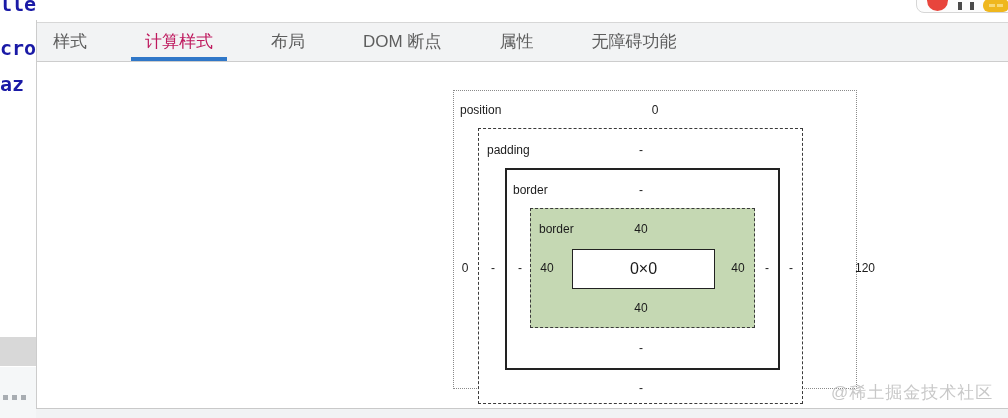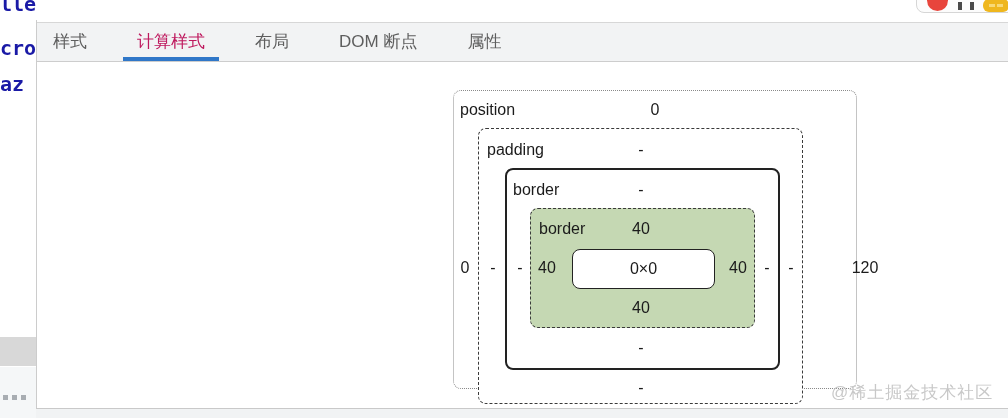--- a/index.html
+++ b/index.html
@@ -34,44 +34,44 @@
   .yellow-badge {
     position:absolute; left:66px; top:12px; width:26px; height:13px;
     border-radius:6px; background:#efb71e; display:flex; align-items:center; justify-content:center; gap:2px;
   }
   .yellow-badge i { width:6px; height:3px; background:#f7d977; display:block; }
 
   
   .tab-bar {
     position:absolute; left:37px; top:22px; width:971px; height:40px;
     background:#f2f3f4; border-top:1px solid #d7d7d7; border-bottom:1px solid #cdcdcd;
-    display:flex; align-items:stretch; padding-left:2px; gap:22px;
+    display:flex; align-items:stretch; padding-left:2px; gap:30px;
   }
   .tab {
     padding:0 14px; font-size:17px; line-height:37px; color:#5e5e5e;
     white-space:nowrap; cursor:pointer;
   }
   .tab.active { color:#be185d; box-shadow: inset 0 -4px 0 #3077c8; }
 
   
   .main-panel { position:absolute; left:37px; top:62px; width:971px; height:346px; background:#ffffff; }
 
   
-  .bm-box { position:absolute;border-radius:8px; }
+  .bm-box { position:absolute; }
   .pos-box     { left:453px; top:90px;  width:404px; height:299px; border:1px dotted #8a8a8a; }
   .margin-box  { left:478px; top:128px; width:325px; height:276px; border:1px dashed #3a3a3a; background:#ffffff; }
   .borderx-box { left:505px; top:168px; width:275px; height:202px; border:2px solid #222222; background:#ffffff; }
   .padding-box { left:530px; top:208px; width:225px; height:120px; border:1px dashed #3a3a3a; background:#c5d8b3; }
   .content-box {
     left:572px; top:249px; width:143px; height:40px; border:1.5px solid #222222; background:#ffffff;
     display:flex; align-items:center; justify-content:center; font-size:16px; color:#1b1b1b;
   }
 
   .bm-label, .bm-val {
-    position:absolute; font-size:16px; color:#1b1b1b; line-height:20px; height:20px; white-space:nowrap;
+    position:absolute; font-size:12px; color:#1b1b1b; line-height:20px; height:20px; white-space:nowrap;
   }
   .bm-val { text-align:center; }
 
   
   .watermark {
     position:absolute; left:831px; top:381px; font-size:17px; color:#c8c8c8;
     letter-spacing:1px; white-space:nowrap; z-index:10;
   }
   .bottom-bar {
     position:absolute; left:36px; top:408px; width:972px; height:10px;
@@ -109,20 +109,21 @@
         <i></i>
       </span>
   </div>
 
   <div class="tab-bar">
     <div class="tab">样式</div>
     <div class="tab active">计算样式</div>
     <div class="tab">布局</div>
     <div class="tab">DOM 断点</div>
     <div class="tab">属性</div>
+    <div class="tab">无障碍功能</div>
   </div>
 
   <div class="main-panel"></div>
 
   <div class="bm-box pos-box"></div>
   <div class="bm-box margin-box"></div>
   <div class="bm-box borderx-box"></div>
   <div class="bm-box padding-box"></div>
   <div class="bm-box content-box">
     <span>0×0</span>

